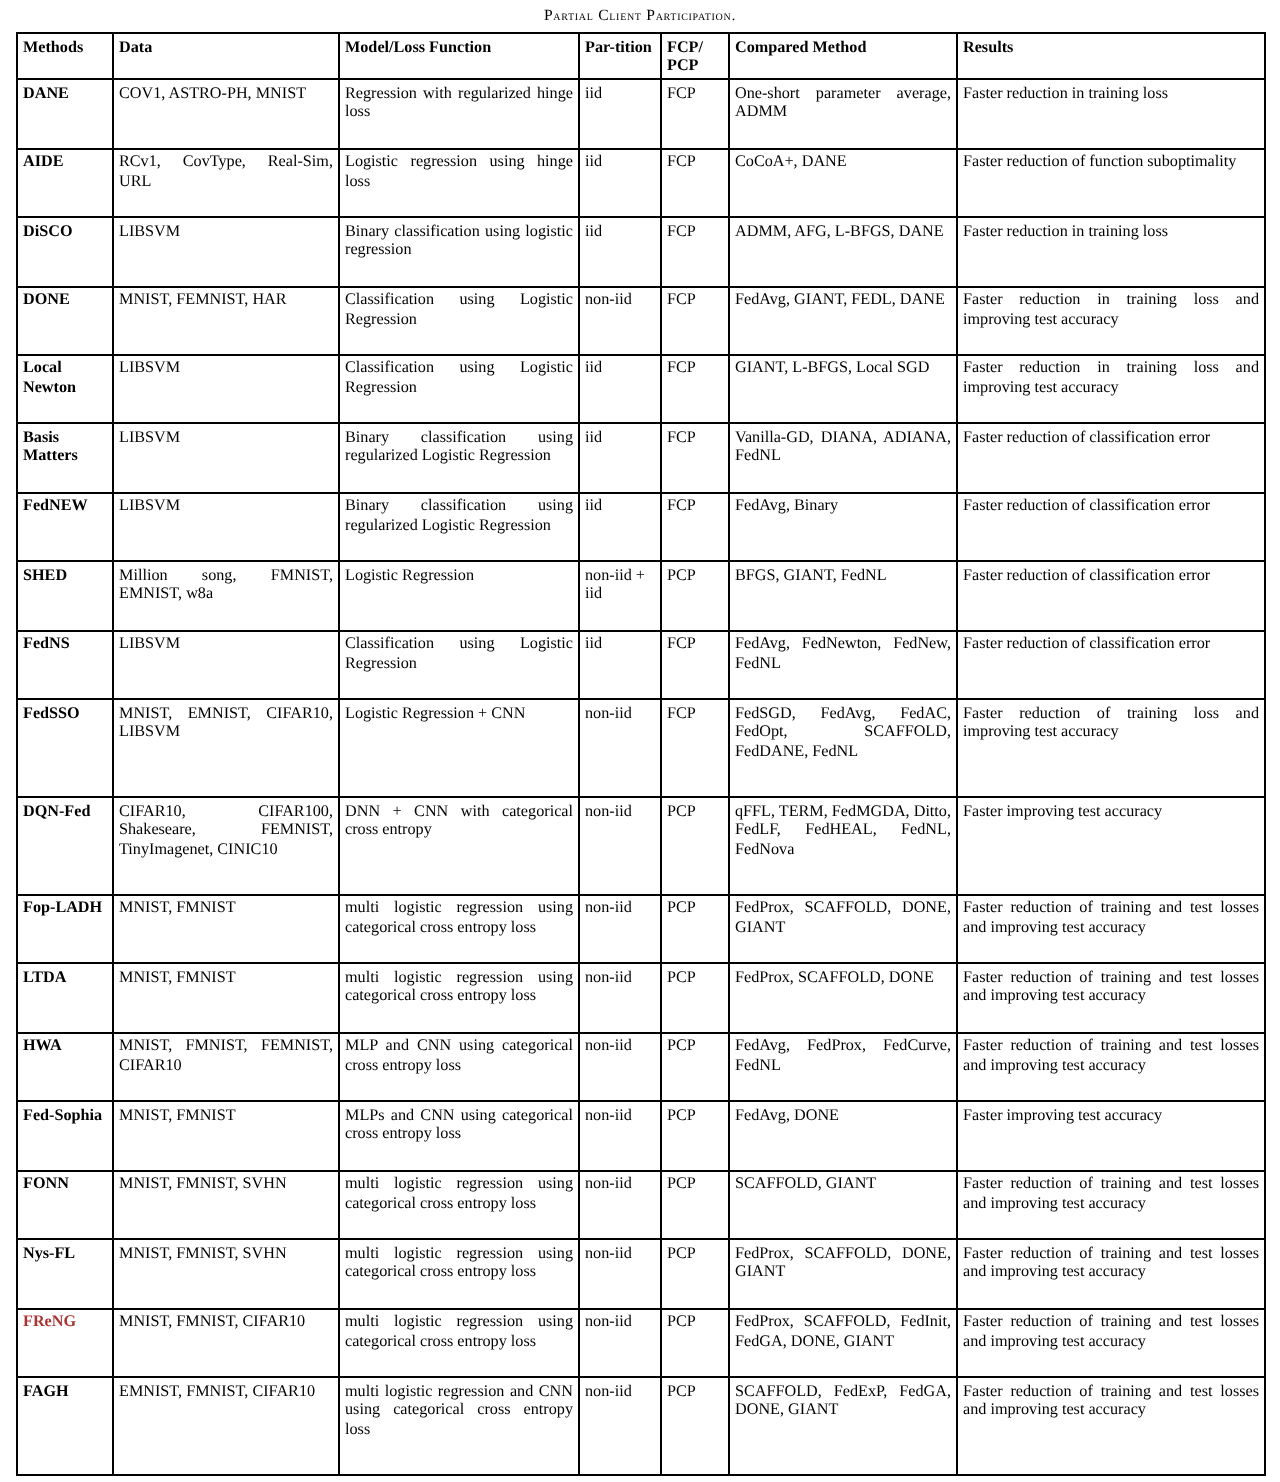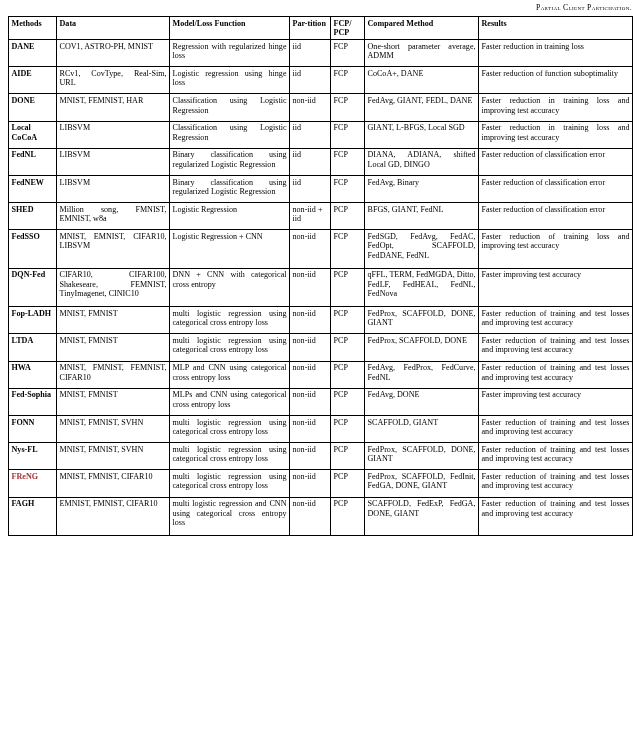--- a/index.html
+++ b/index.html
@@ -5,32 +5,32 @@
   * { box-sizing: border-box; }
   html, body {
     margin: 0; padding: 0;
     background: #ffffff;
     color: #000000;
     font-family: "Liberation Serif", serif;
   }
   body { width: 640px; height: 741px; overflow: hidden; }
   .page { padding: 2px 8px 4px 8px; }
   .caption {
-    text-align: right;
+    text-align: center;
     font-variant: small-caps;
     font-size: 7.8px;
     letter-spacing: 0.35px;
     margin: 1px 0 4px 0;
     white-space: nowrap;
   }
   table.survey-table {
     border-collapse: collapse;
     table-layout: fixed;
     width: 624px;
-    height: 520px;
+    height: 722px;
     margin: 0 auto;
   }
   col.c-method   { width: 48px; }
   col.c-data     { width: 113px; }
   col.c-model    { width: 120px; }
   col.c-partition{ width: 41px; }
   col.c-fcp      { width: 34px; }
   col.c-compared { width: 114px; }
   col.c-results  { width: 154px; }
   th, td {
@@ -88,62 +88,80 @@
         <tr>
           <td class="col-method">AIDE</td>
           <td class="col-data">RCv1, CovType, Real-Sim, URL</td>
           <td class="col-model">Logistic regression using hinge loss</td>
           <td class="col-partition">iid</td>
           <td class="col-fcp_pcp">FCP</td>
           <td class="col-compared">CoCoA+, DANE</td>
           <td class="col-results">Faster reduction of function suboptimality</td>
         </tr>
         <tr>
+          <td class="col-method">DiSCO</td>
+          <td class="col-data">LIBSVM</td>
+          <td class="col-model">Binary classification using logistic regression</td>
+          <td class="col-partition">iid</td>
+          <td class="col-fcp_pcp">FCP</td>
+          <td class="col-compared">ADMM, AFG, L-BFGS, DANE</td>
+          <td class="col-results">Faster reduction in training loss</td>
+        </tr>
+        <tr>
           <td class="col-method">DONE</td>
           <td class="col-data">MNIST, FEMNIST, HAR</td>
           <td class="col-model">Classification using Logistic Regression</td>
           <td class="col-partition">non-iid</td>
           <td class="col-fcp_pcp">FCP</td>
           <td class="col-compared">FedAvg, GIANT, FEDL, DANE</td>
           <td class="col-results">Faster reduction in training loss and improving test accuracy</td>
         </tr>
         <tr>
-          <td class="col-method">Local CoCoA</td>
+          <td class="col-method">Local Newton</td>
           <td class="col-data">LIBSVM</td>
           <td class="col-model">Classification using Logistic Regression</td>
           <td class="col-partition">iid</td>
           <td class="col-fcp_pcp">FCP</td>
           <td class="col-compared">GIANT, L-BFGS, Local SGD</td>
           <td class="col-results">Faster reduction in training loss and improving test accuracy</td>
         </tr>
         <tr>
-          <td class="col-method">FedNL</td>
+          <td class="col-method">Basis Matters</td>
           <td class="col-data">LIBSVM</td>
           <td class="col-model">Binary classification using regularized Logistic Regression</td>
           <td class="col-partition">iid</td>
           <td class="col-fcp_pcp">FCP</td>
-          <td class="col-compared">DIANA, ADIANA, shifted Local GD, DINGO</td>
+          <td class="col-compared">Vanilla-GD, DIANA, ADIANA, FedNL</td>
           <td class="col-results">Faster reduction of classification error</td>
         </tr>
         <tr>
           <td class="col-method">FedNEW</td>
           <td class="col-data">LIBSVM</td>
           <td class="col-model">Binary classification using regularized Logistic Regression</td>
           <td class="col-partition">iid</td>
           <td class="col-fcp_pcp">FCP</td>
           <td class="col-compared">FedAvg, Binary</td>
           <td class="col-results">Faster reduction of classification error</td>
         </tr>
         <tr>
           <td class="col-method">SHED</td>
           <td class="col-data">Million song, FMNIST, EMNIST, w8a</td>
           <td class="col-model">Logistic Regression</td>
           <td class="col-partition">non-iid + iid</td>
           <td class="col-fcp_pcp">PCP</td>
           <td class="col-compared">BFGS, GIANT, FedNL</td>
+          <td class="col-results">Faster reduction of classification error</td>
+        </tr>
+        <tr>
+          <td class="col-method">FedNS</td>
+          <td class="col-data">LIBSVM</td>
+          <td class="col-model">Classification using Logistic Regression</td>
+          <td class="col-partition">iid</td>
+          <td class="col-fcp_pcp">FCP</td>
+          <td class="col-compared">FedAvg, FedNewton, FedNew, FedNL</td>
           <td class="col-results">Faster reduction of classification error</td>
         </tr>
         <tr>
           <td class="col-method">FedSSO</td>
           <td class="col-data">MNIST, EMNIST, CIFAR10, LIBSVM</td>
           <td class="col-model">Logistic Regression + CNN</td>
           <td class="col-partition">non-iid</td>
           <td class="col-fcp_pcp">FCP</td>
           <td class="col-compared">FedSGD, FedAvg, FedAC, FedOpt, SCAFFOLD, FedDANE, FedNL</td>
           <td class="col-results">Faster reduction of training loss and improving test accuracy</td>

